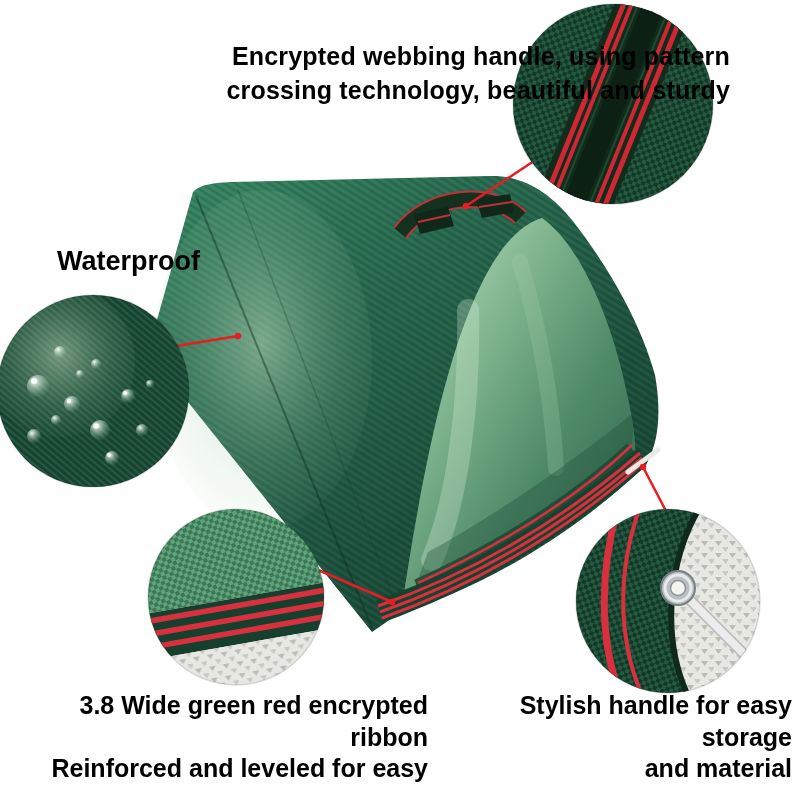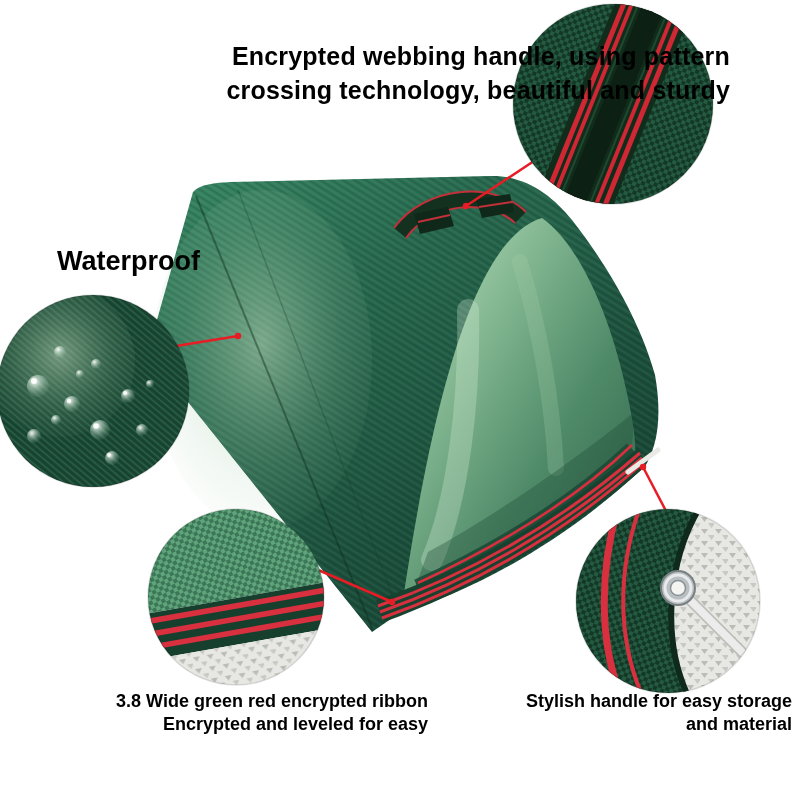--- a/index.html
+++ b/index.html
@@ -4,21 +4,21 @@
 <style>
   html,body{margin:0;padding:0;background:#ffffff;}
   .canvas{
     position:relative;width:800px;height:800px;background:#ffffff;overflow:hidden;
     font-family:"Liberation Sans", sans-serif;color:#1a1a1a;
   }
   .canvas svg{position:absolute;left:0;top:0;}
   .annotation{position:absolute;text-align:right;color:#000000;}
   .heading{font-size:25px;font-weight:700;line-height:1.35;letter-spacing:0.2px;}
   .side-heading{font-size:27px;font-weight:700;line-height:1.3;}
-  .sub{font-size:18px;font-weight:700;line-height:1.26;}
+  .sub{font-size:25px;font-weight:700;line-height:1.26;}
 </style>
 </head>
 <body>
 
 <div class="canvas">
 
   <svg width="800" height="800" viewBox="0 0 800 800">
     <defs>
       <linearGradient id="shellGrad" x1="0" y1="0" x2="0.85" y2="1">
         <stop offset="0" stop-color="#3a8a66"></stop>
@@ -201,21 +201,21 @@
     <div>Encrypted webbing handle, using pattern</div>
     <div>crossing technology, beautiful and sturdy</div>
   </div>
 
   <div class="annotation side-heading" style="left:5px;top:214px;width:195px;margin-top:30px;">
     <div>Waterproof</div>
   </div>
 
   <div class="annotation sub" style="left:38px;top:690px;width:390px;">
     <div>3.8 Wide green red encrypted ribbon</div>
-    <div>Encrypted and leveled for easy</div>
+    <div>Reinforced and leveled for easy</div>
   </div>
 
   <div class="annotation sub" style="left:432px;top:690px;width:360px;">
     <div>Stylish handle for easy storage</div>
     <div>and material</div>
   </div>
 
 </div>
 
 </body></html>

